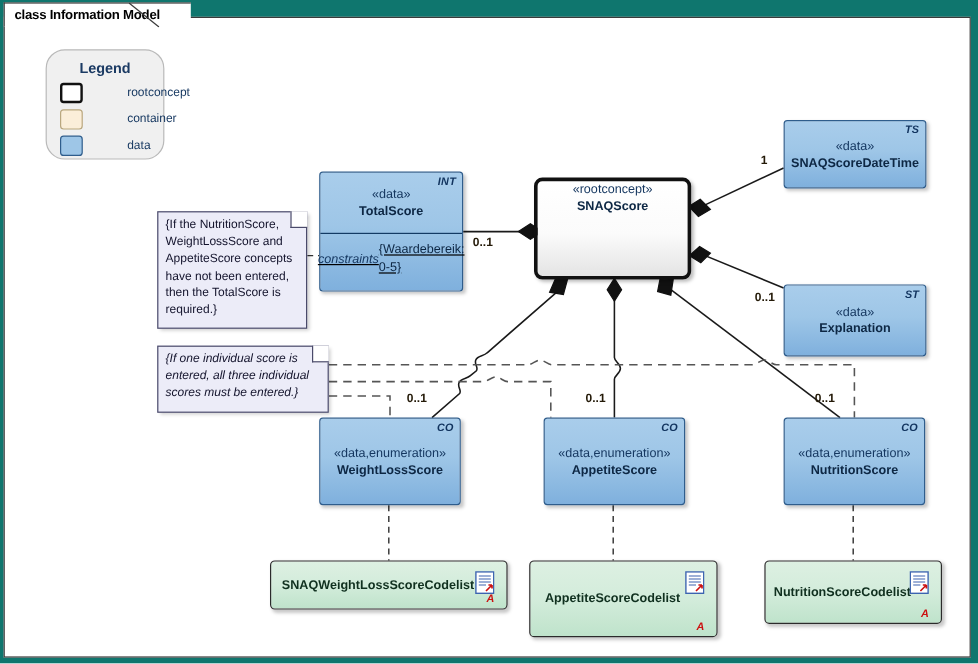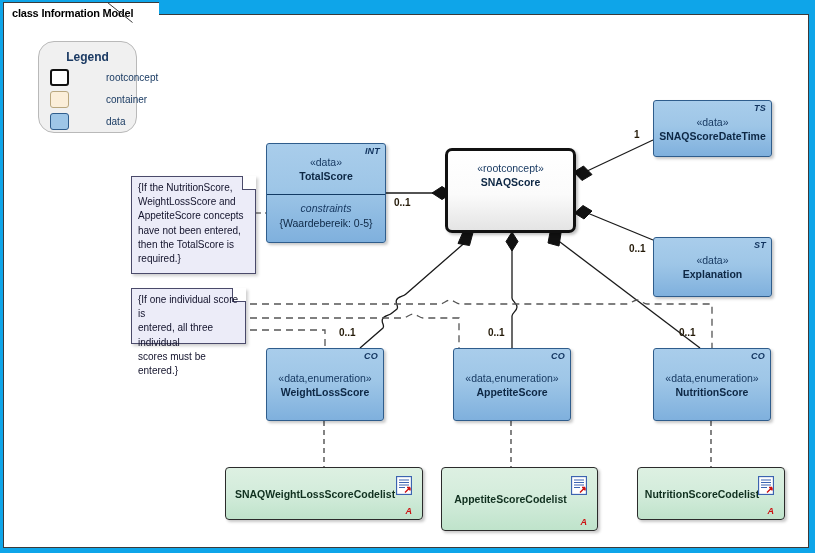--- a/index.html
+++ b/index.html
@@ -7,21 +7,21 @@
     padding: 0;
     background: #ffffff;
   }
   body {
     font-family: "Liberation Sans", sans-serif;
   }
   #canvas {
     position: relative;
     width: 815px;
     height: 553px;
-    background: #0ea5e9;
+    background: #0f766e;
     overflow: hidden;
   }
   
   #frame {
     position: absolute;
     left: 3px;
     top: 14px;
     width: 806px;
     height: 534px;
     border: 1px solid #3a3a3a;
@@ -123,24 +123,25 @@
   .comp-top {
     height: 50px;
     border-bottom: 1px solid #123a63;
     display: flex;
     flex-direction: column;
     align-items: center;
     justify-content: center;
   }
   .comp-bottom {
     display: flex;
-    flex-direction: column;
-    align-items: center;
-    justify-content: flex-end;
+    flex-direction: row;
+    align-items: center;
+    justify-content: center;
     padding-top: 6px;
+    text-decoration: underline;
   }
   .comp-label {
     font-size: 10.5px;
     font-style: italic;
     color: #14365f;
     line-height: 15px;
   }
   .comp-value {
     font-size: 10.5px;
     color: #0d2744;
@@ -150,21 +151,21 @@
   
   .rootconcept .inner {
     border: 3px solid #111111;
     border-radius: 7px;
     background: linear-gradient(to bottom, #ffffff 0%, #fbfbfb 55%, #e4e4e4 100%);
     box-shadow: 2px 2px 3px rgba(0,0,0,0.25);
     display: flex;
     flex-direction: column;
     align-items: center;
     justify-content: flex-start;
-    padding-top: 10px;
+    padding-top: 0;
   }
 
   
   .codelist .inner {
     border: 1px solid #2b2b2b;
     border-radius: 4px;
     background: linear-gradient(to bottom, #ddf0e2 0%, #d3ecdb 50%, #bfe3cb 100%);
     box-shadow: 2px 2px 3px rgba(0,0,0,0.22);
     display: flex;
     align-items: center;
@@ -405,21 +406,21 @@
     <div class="note-body"></div>
     <div class="note-fold"></div>
     <div class="note-text">{If the NutritionScore,
 WeightLossScore and
 AppetiteScore concepts
 have not been entered,
 then the TotalScore is
 required.}</div>
   </div>
 
-  <div class="note" style="left:131px; top:288px; width:115px; height:56px;">
+  <div class="note" style="left:131px; top:288px; width:143px; height:56px;font-style:italic;">
     <div class="note-body"></div>
     <div class="note-fold"></div>
     <div class="note-text">{If one individual score is
 entered, all three individual
 scores must be entered.}</div>
   </div>
 
   <div class="node data-class compartmented" style="left:266px; top:143px; width:120px; height:100px;">
     <div class="inner">
       <span class="corner-tag">INT</span>
@@ -474,21 +475,21 @@
   </div>
 
   <div class="node data-class" style="left:653px; top:348px; width:118px; height:73px;">
     <div class="inner">
       <span class="corner-tag">CO</span>
       <span class="stereo">«data,enumeration»</span>
       <span class="cls-name">NutritionScore</span>
     </div>
   </div>
 
-  <div class="node codelist" style="left:225px; top:467px; width:198px; height:53px;">
+  <div class="node codelist" style="left:225px; top:467px; width:198px; height:41px;">
     <div class="inner">
       <span class="cl-name">SNAQWeightLossScoreCodelist</span>
       <svg class="doc-icon" viewBox="0 0 16 19">
         <rect x="0.5" y="0.5" width="15" height="18" fill="#ffffff" stroke="#3c63b0" stroke-width="1.3"></rect>
         <g stroke="#3c63b0" stroke-width="1">
           <line x1="3" y1="4" x2="13" y2="4"></line>
           <line x1="3" y1="6.5" x2="13" y2="6.5"></line>
           <line x1="3" y1="9" x2="13" y2="9"></line>
           <line x1="3" y1="11.5" x2="9" y2="11.5"></line>
         </g>

